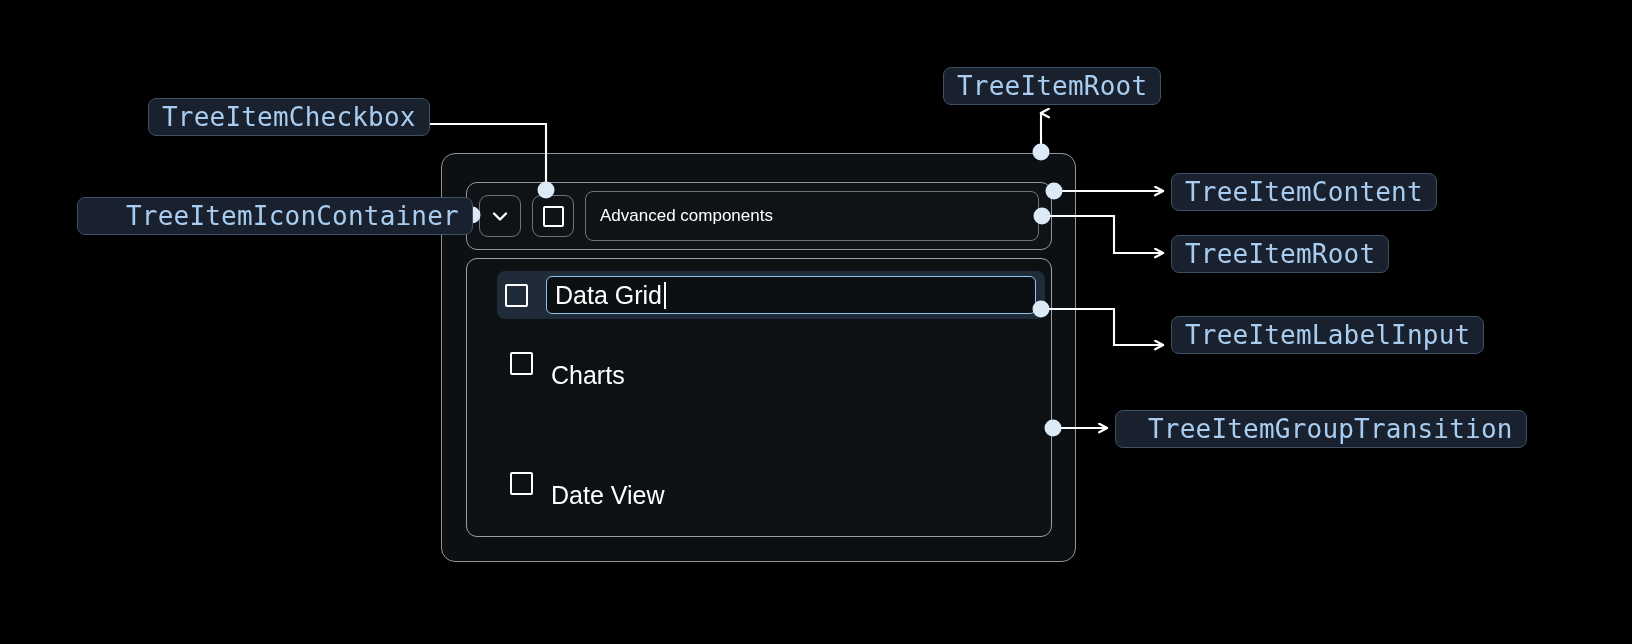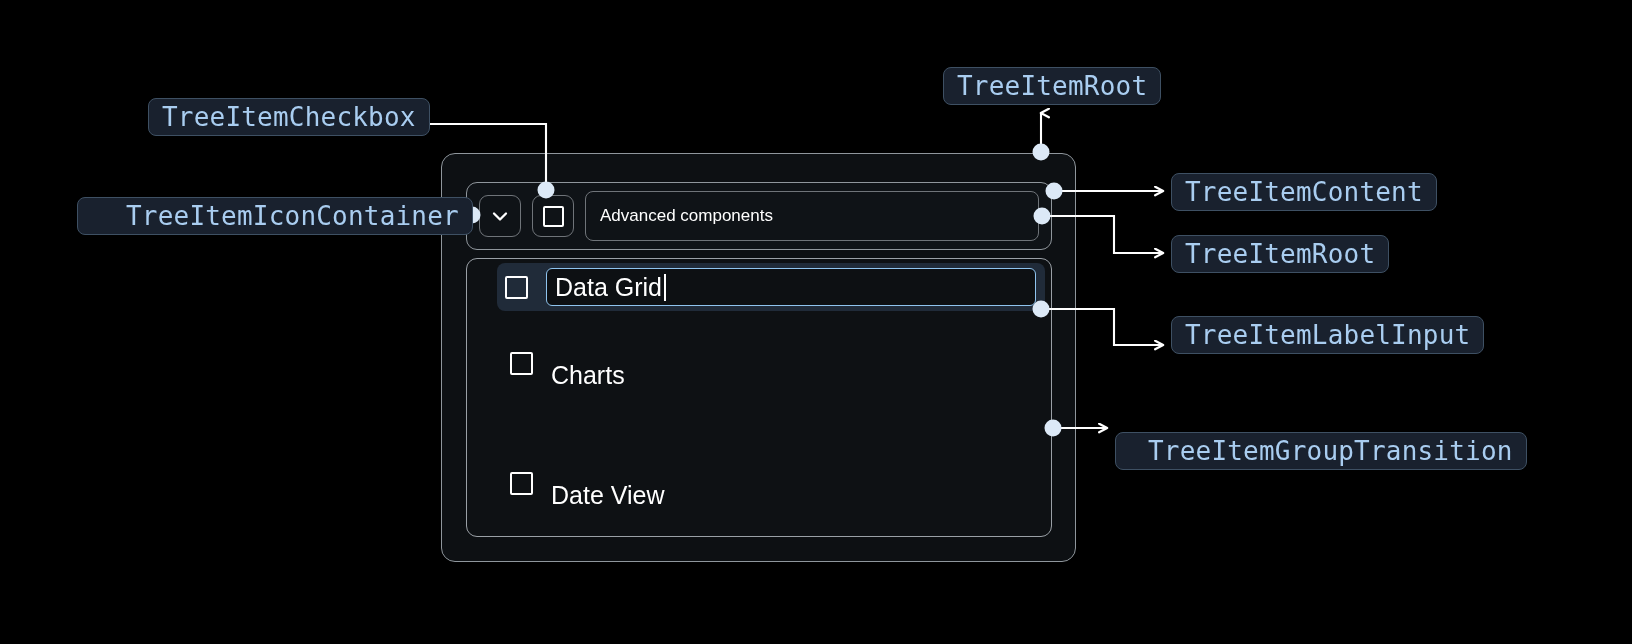--- a/index.html
+++ b/index.html
@@ -204,21 +204,21 @@
         <span class="cb-square"></span>
       </div>
 
       <div class="tree-label">
         <span>Advanced components</span>
       </div>
     </div>
 
     <div class="tree-group">
 
-      <div class="tree-row editing" style="top:4px;padding-left:8px;">
+      <div class="tree-row editing" style="top:12px;padding-left:8px;">
         <span class="row-cb"></span>
         <span class="row-input">
             <span>Data Grid</span>
             <i class="caret"></i>
           </span>
       </div>
 
       <div class="tree-row" style="top:80px;">
         <span class="row-cb"></span>
         <span class="row-text">Charts</span>
@@ -279,15 +279,15 @@
   <div class="chip" style="left:77px; top:197px;padding-left:48px;">TreeItemIconContainer</div>
 
   <div class="chip" style="left:943px; top:67px;">TreeItemRoot</div>
 
   <div class="chip" style="left:1171px; top:173px;">TreeItemContent</div>
 
   <div class="chip" style="left:1171px; top:235px;">TreeItemRoot</div>
 
   <div class="chip" style="left:1171px; top:316px;">TreeItemLabelInput</div>
 
-  <div class="chip" style="left:1115px; top:432px;padding-left:32px;">TreeItemGroupTransition</div>
+  <div class="chip" style="left:1115px; top:410px;padding-left:32px;">TreeItemGroupTransition</div>
 
 </div>
 
 </body></html>

